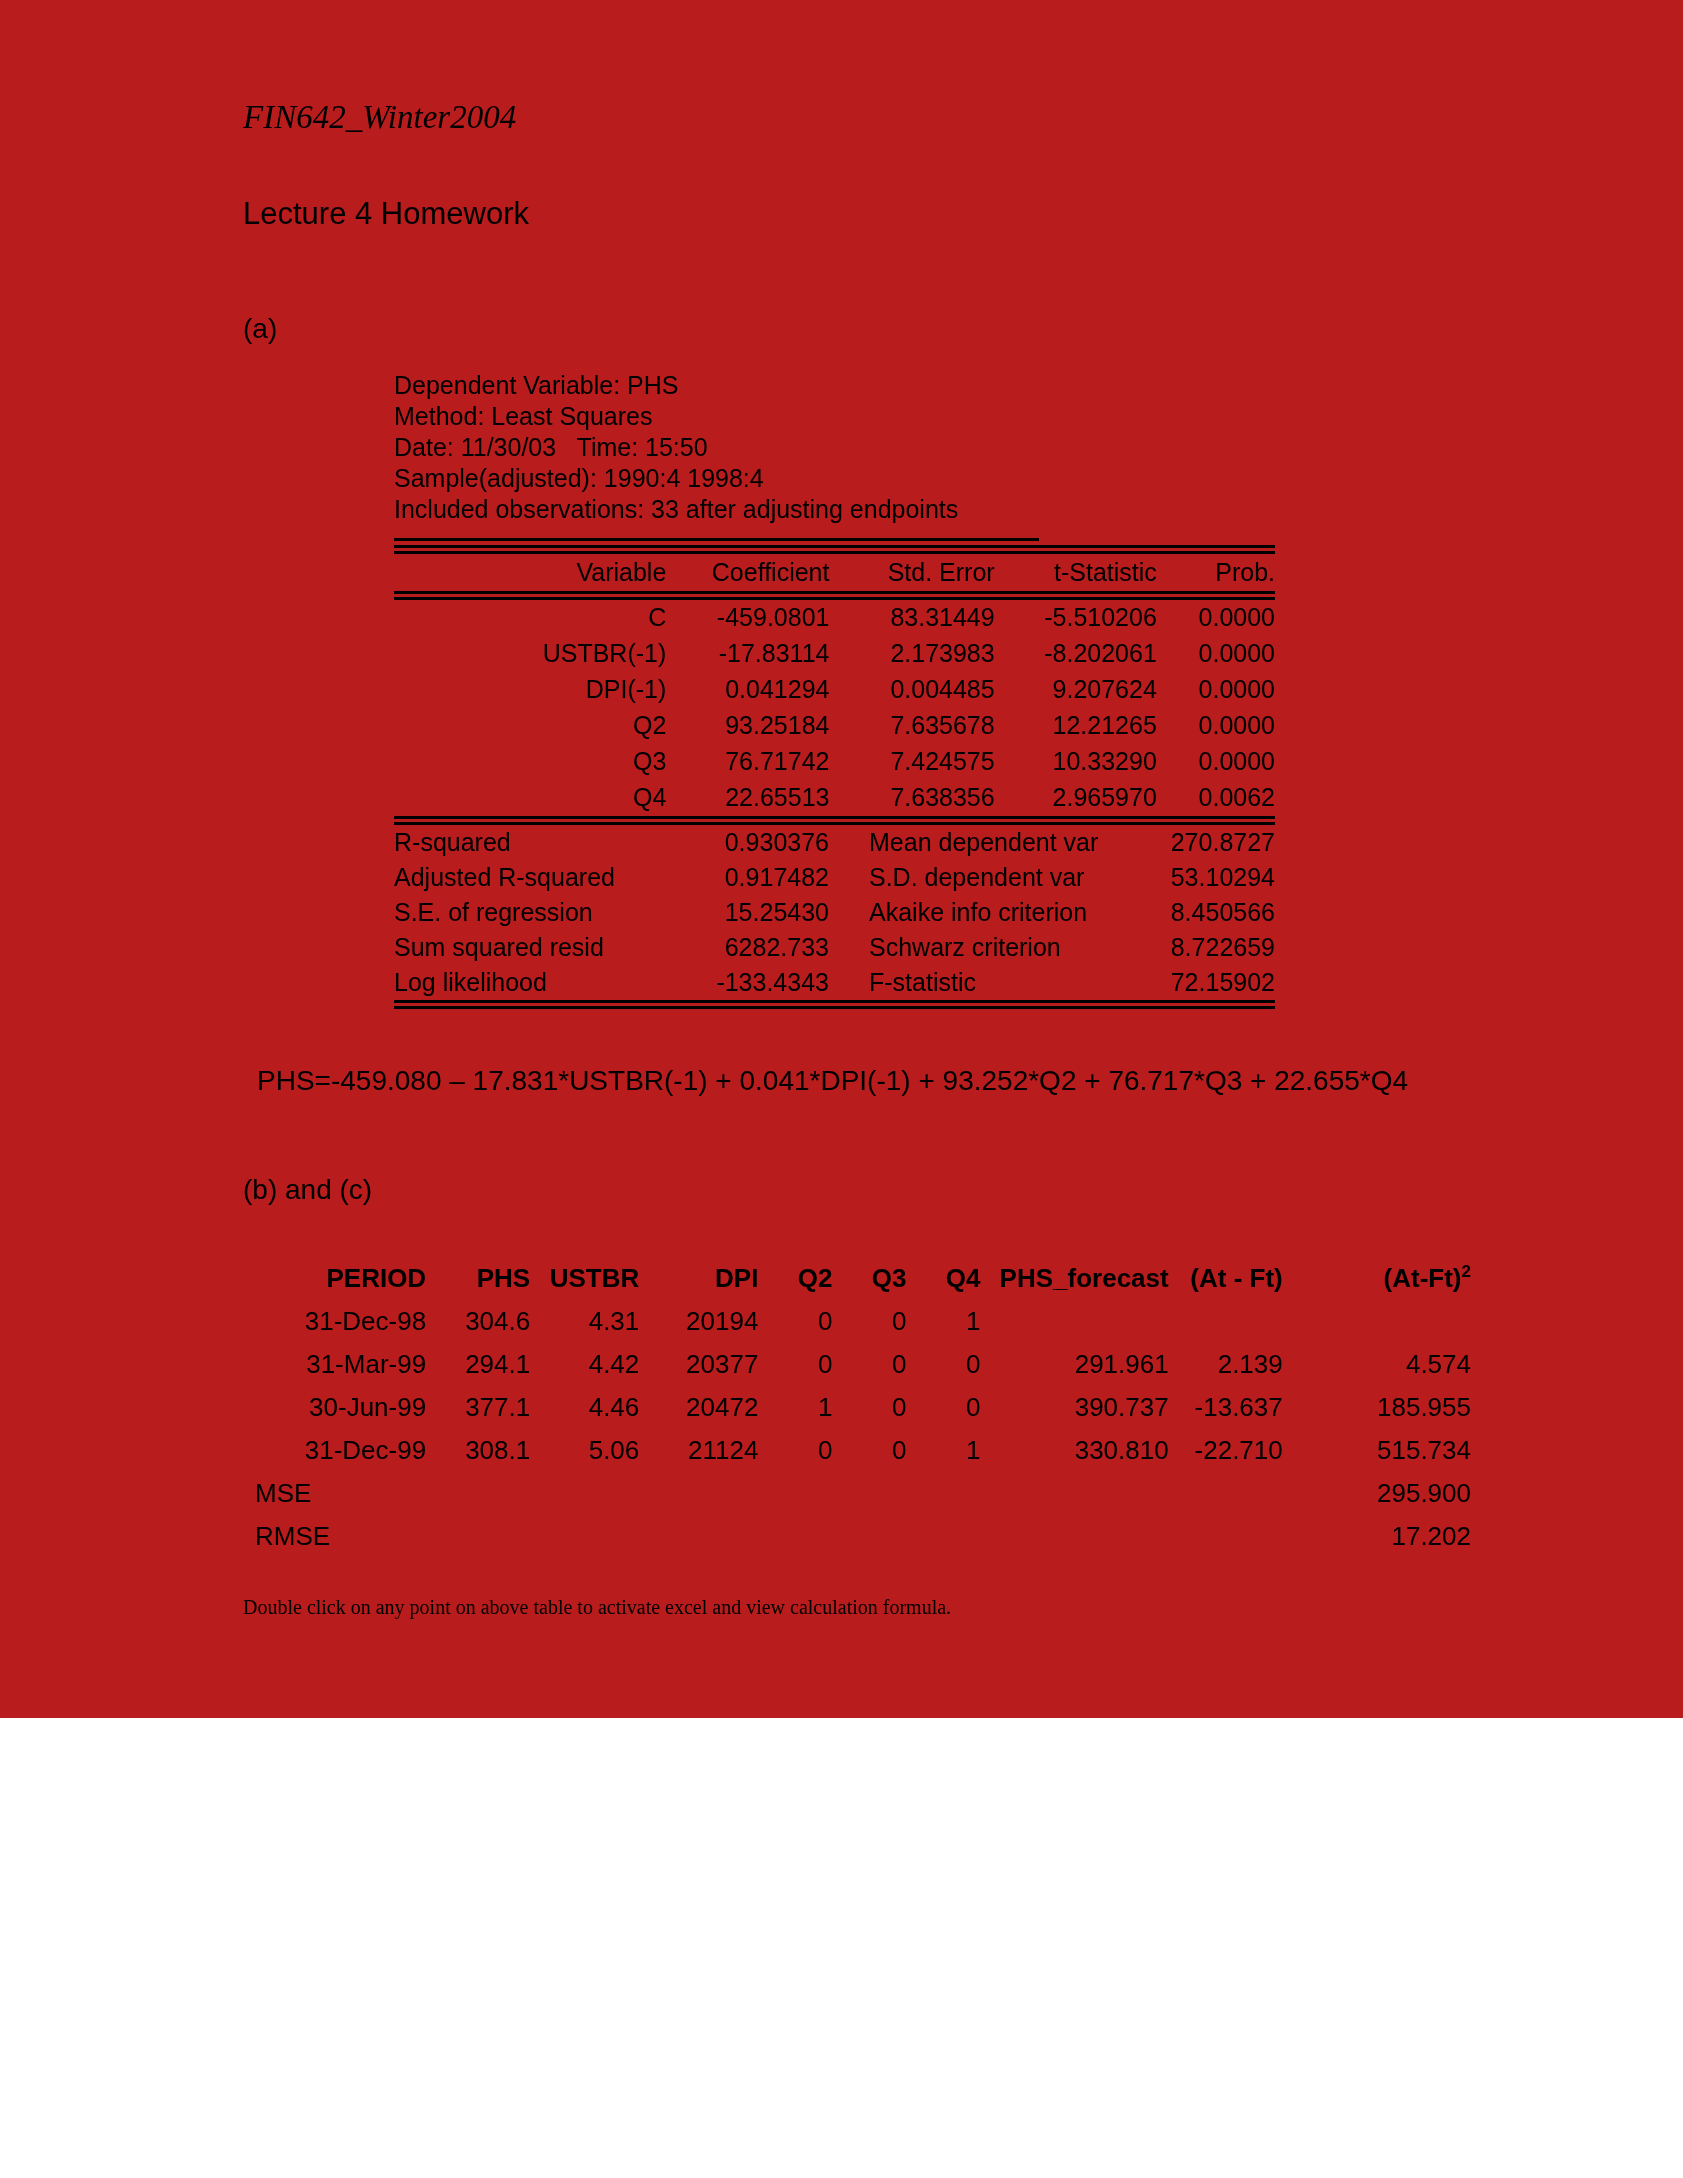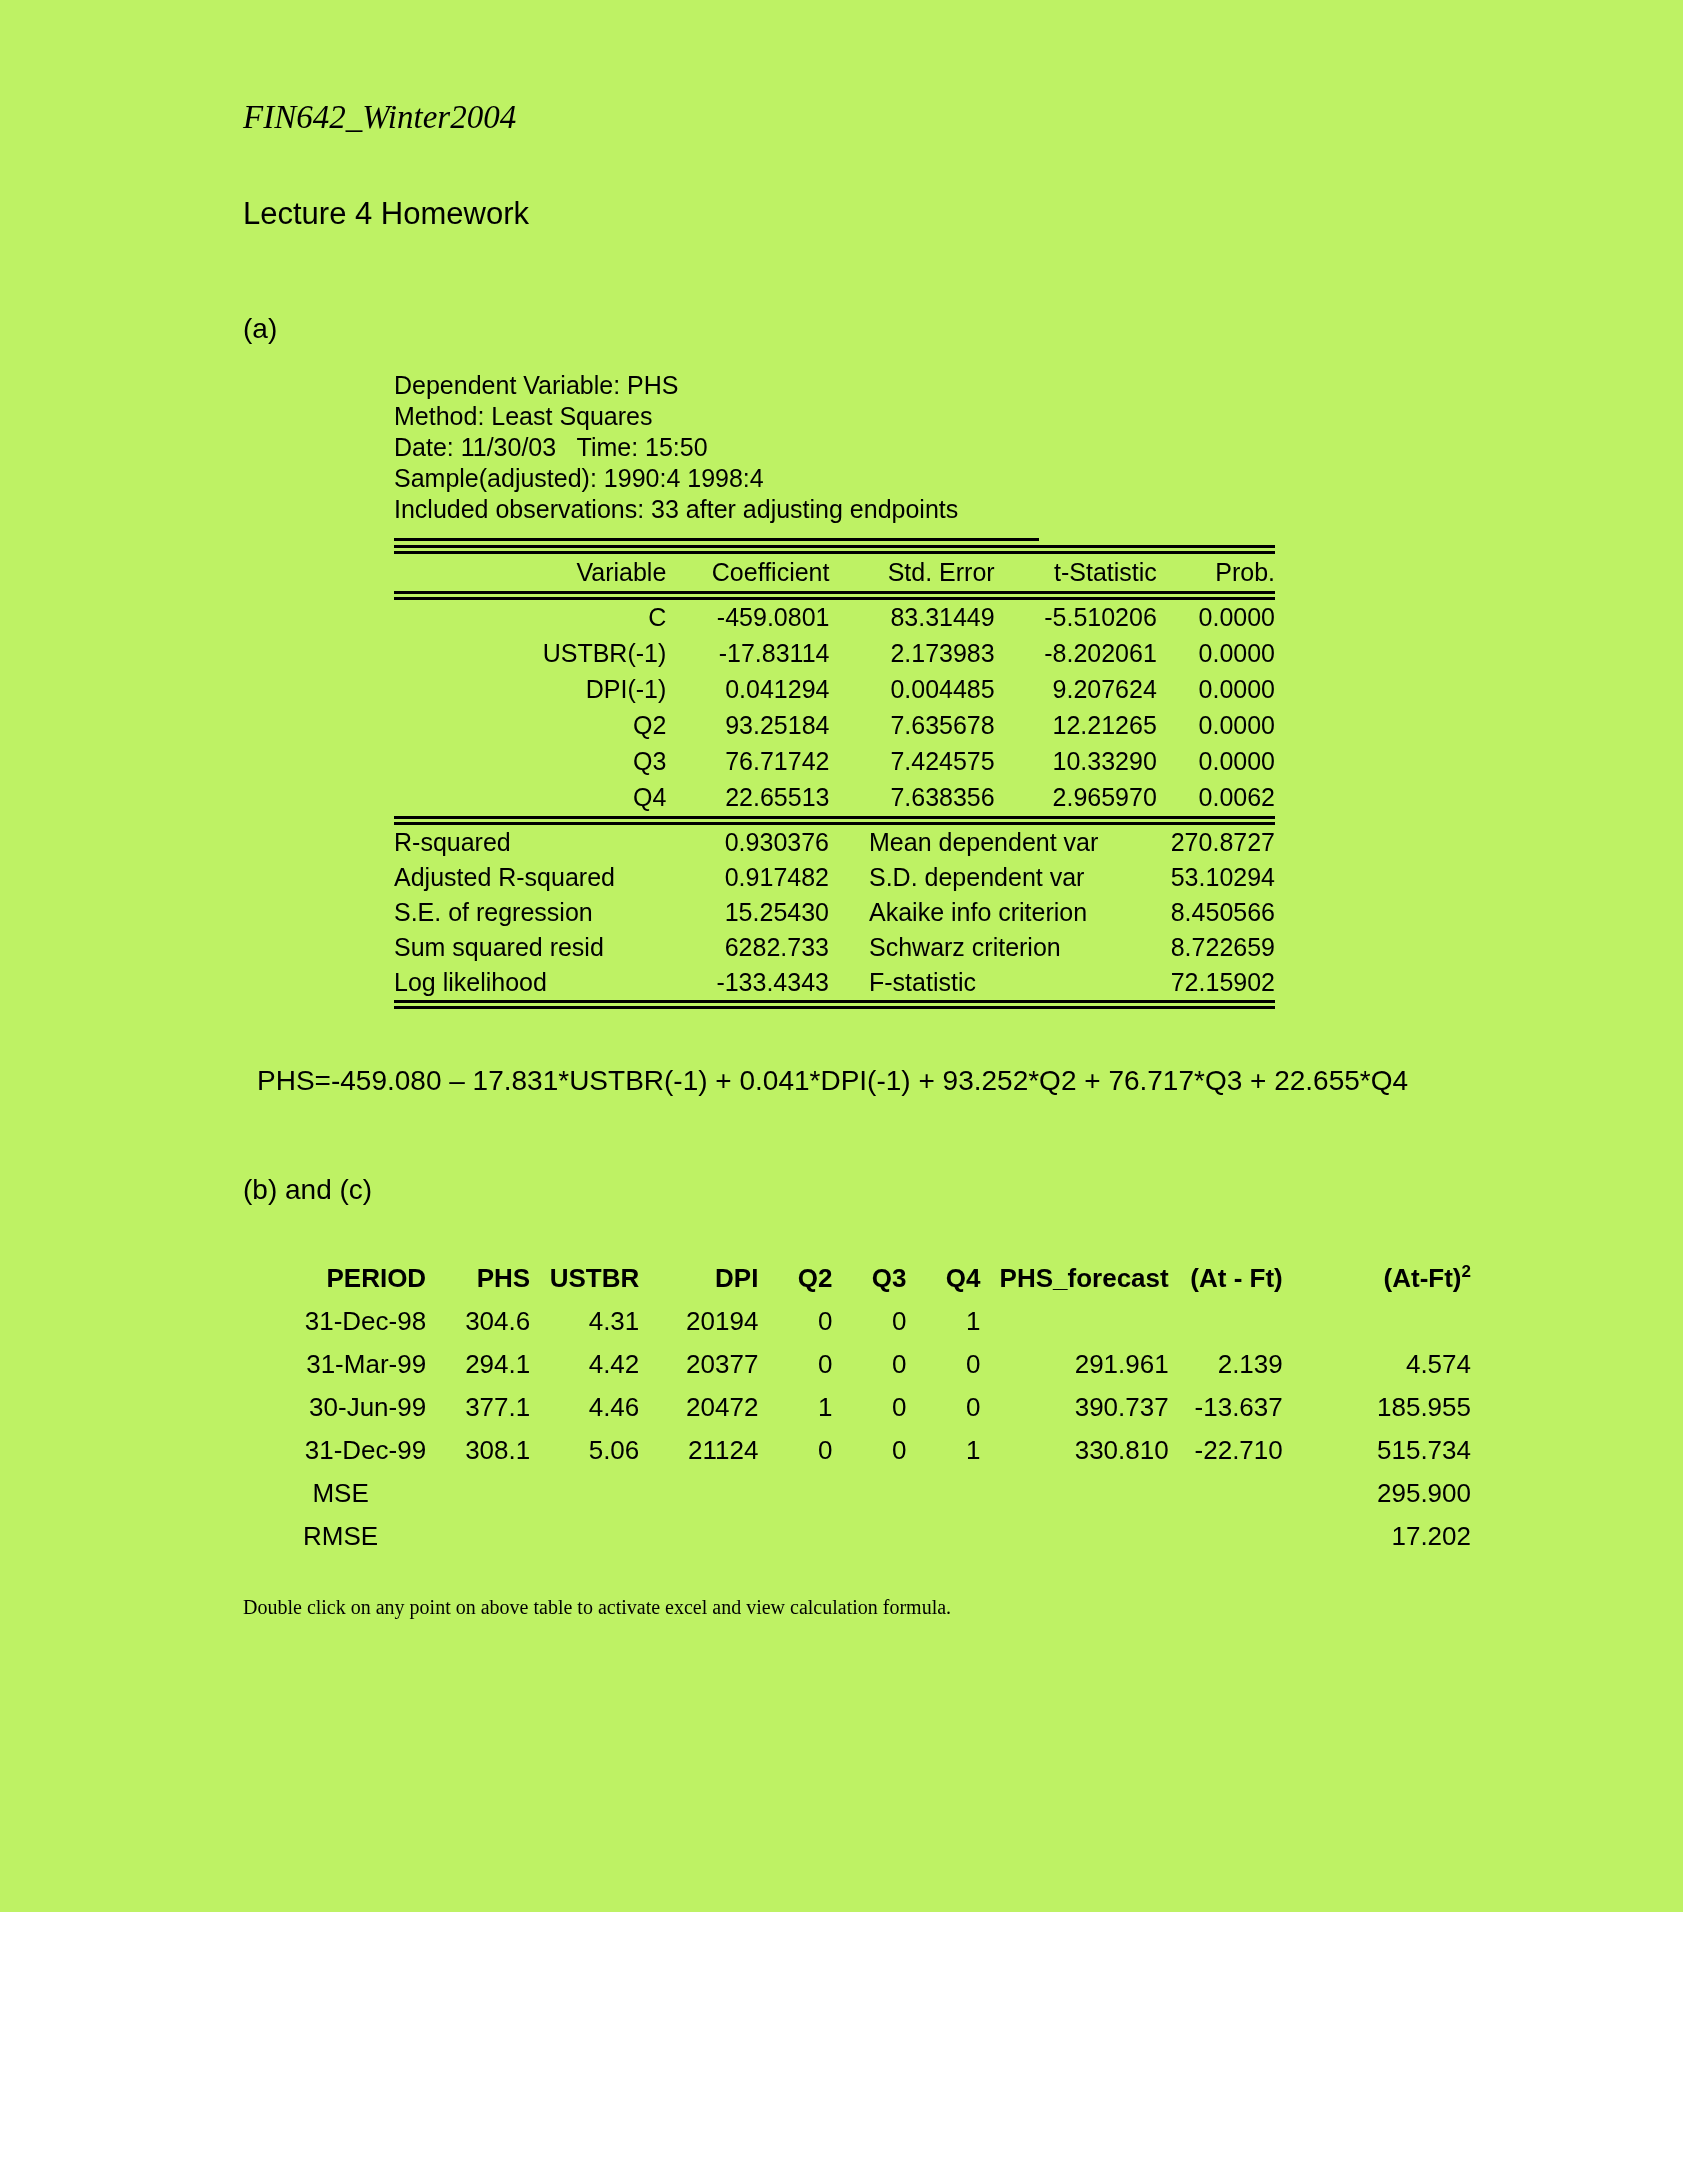--- a/index.html
+++ b/index.html
@@ -1,19 +1,19 @@
 <!DOCTYPE html>
 <html><head>
 <meta charset="utf-8">
 <style>
   html,body { margin:0; padding:0; background:#ffffff; }
   .page {
     position:relative;
-    width:1683px; height:1912px;
-    background:#bef264;
+    width:1683px; height:1718px;
+    background:#b91c1c;
     color:#000000;
     font-family:"Liberation Sans", sans-serif;
     overflow:hidden;
   }
   .course-header {
     position:absolute; left:243px; top:99px;
     font-family:"Liberation Serif", serif;
     font-style:italic;
     font-size:33px;
   }
@@ -58,21 +58,21 @@
 
   
   .forecast-table {
     position:absolute; left:243px; top:1257px; width:1238px;
     border-collapse:collapse; table-layout:fixed;
     font-size:26px;
   }
   .forecast-table th { font-weight:bold; padding:6px 0; }
   .forecast-table td { padding:6px 0; }
   .forecast-table sup { font-size:17px; vertical-align:super; line-height:0; }
-  .forecast-table td.l { padding-left:12px;text-align:center; }
+  .forecast-table td.l { padding-left:12px; }
   .forecast-table .sqcol { padding-right:10px; }
 
   .footer-note {
     position:absolute; left:243px; top:1596px;
     font-size:20px;
     font-family:Liberation Serif, serif;
   }
 </style>
 </head>
 <body>

